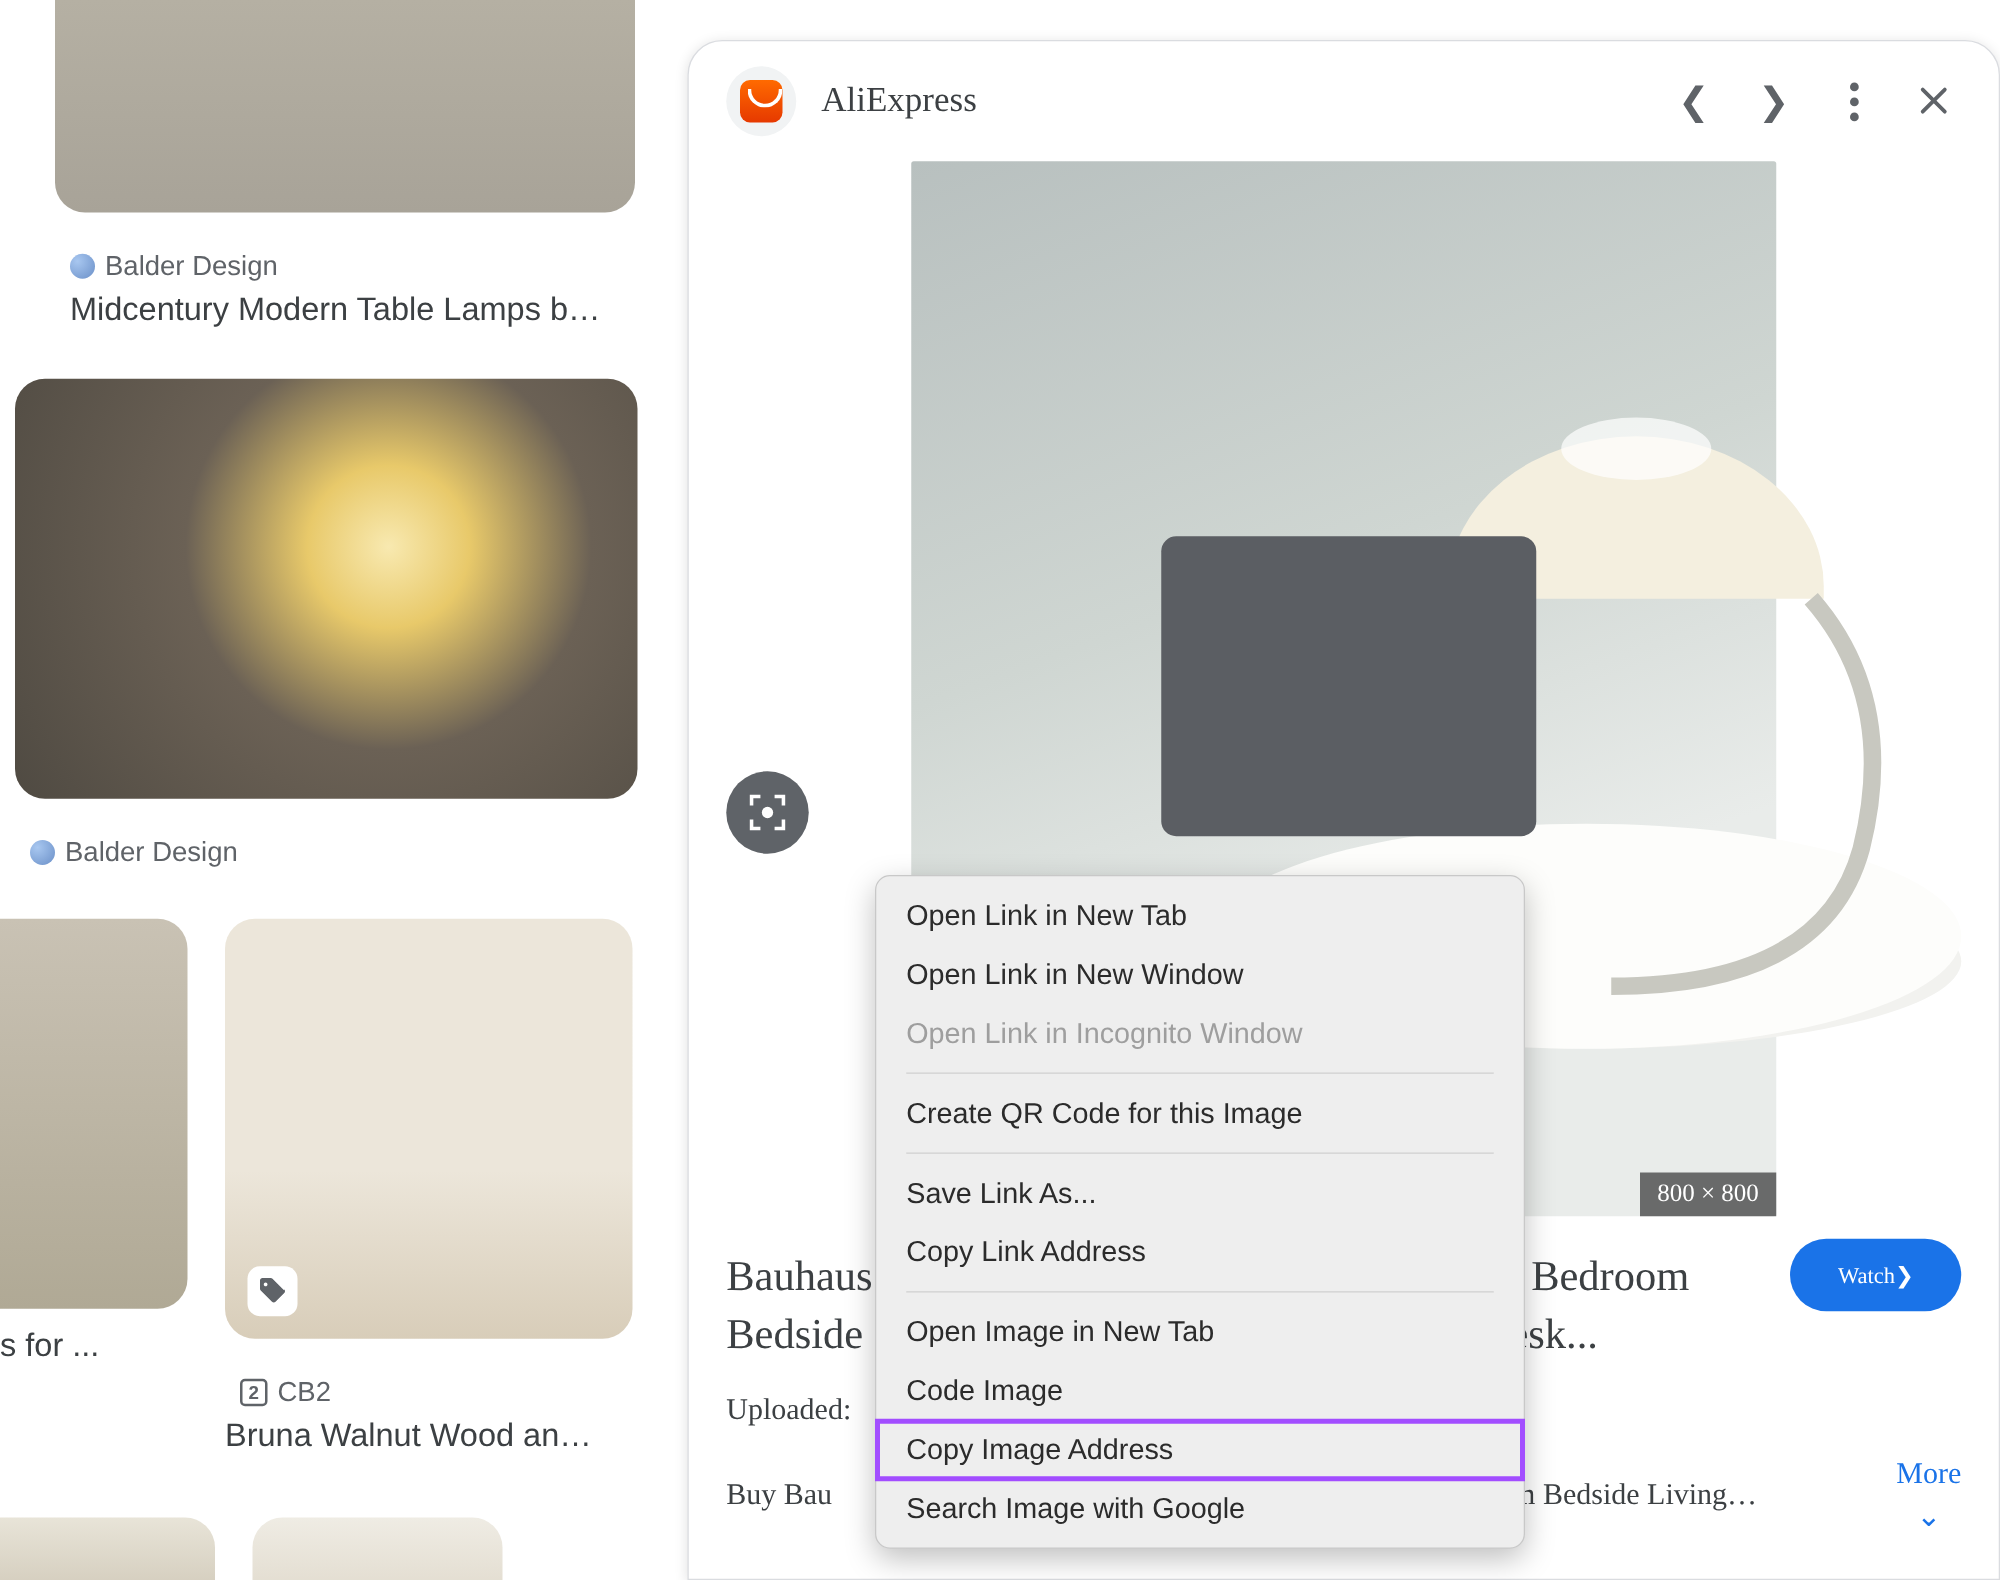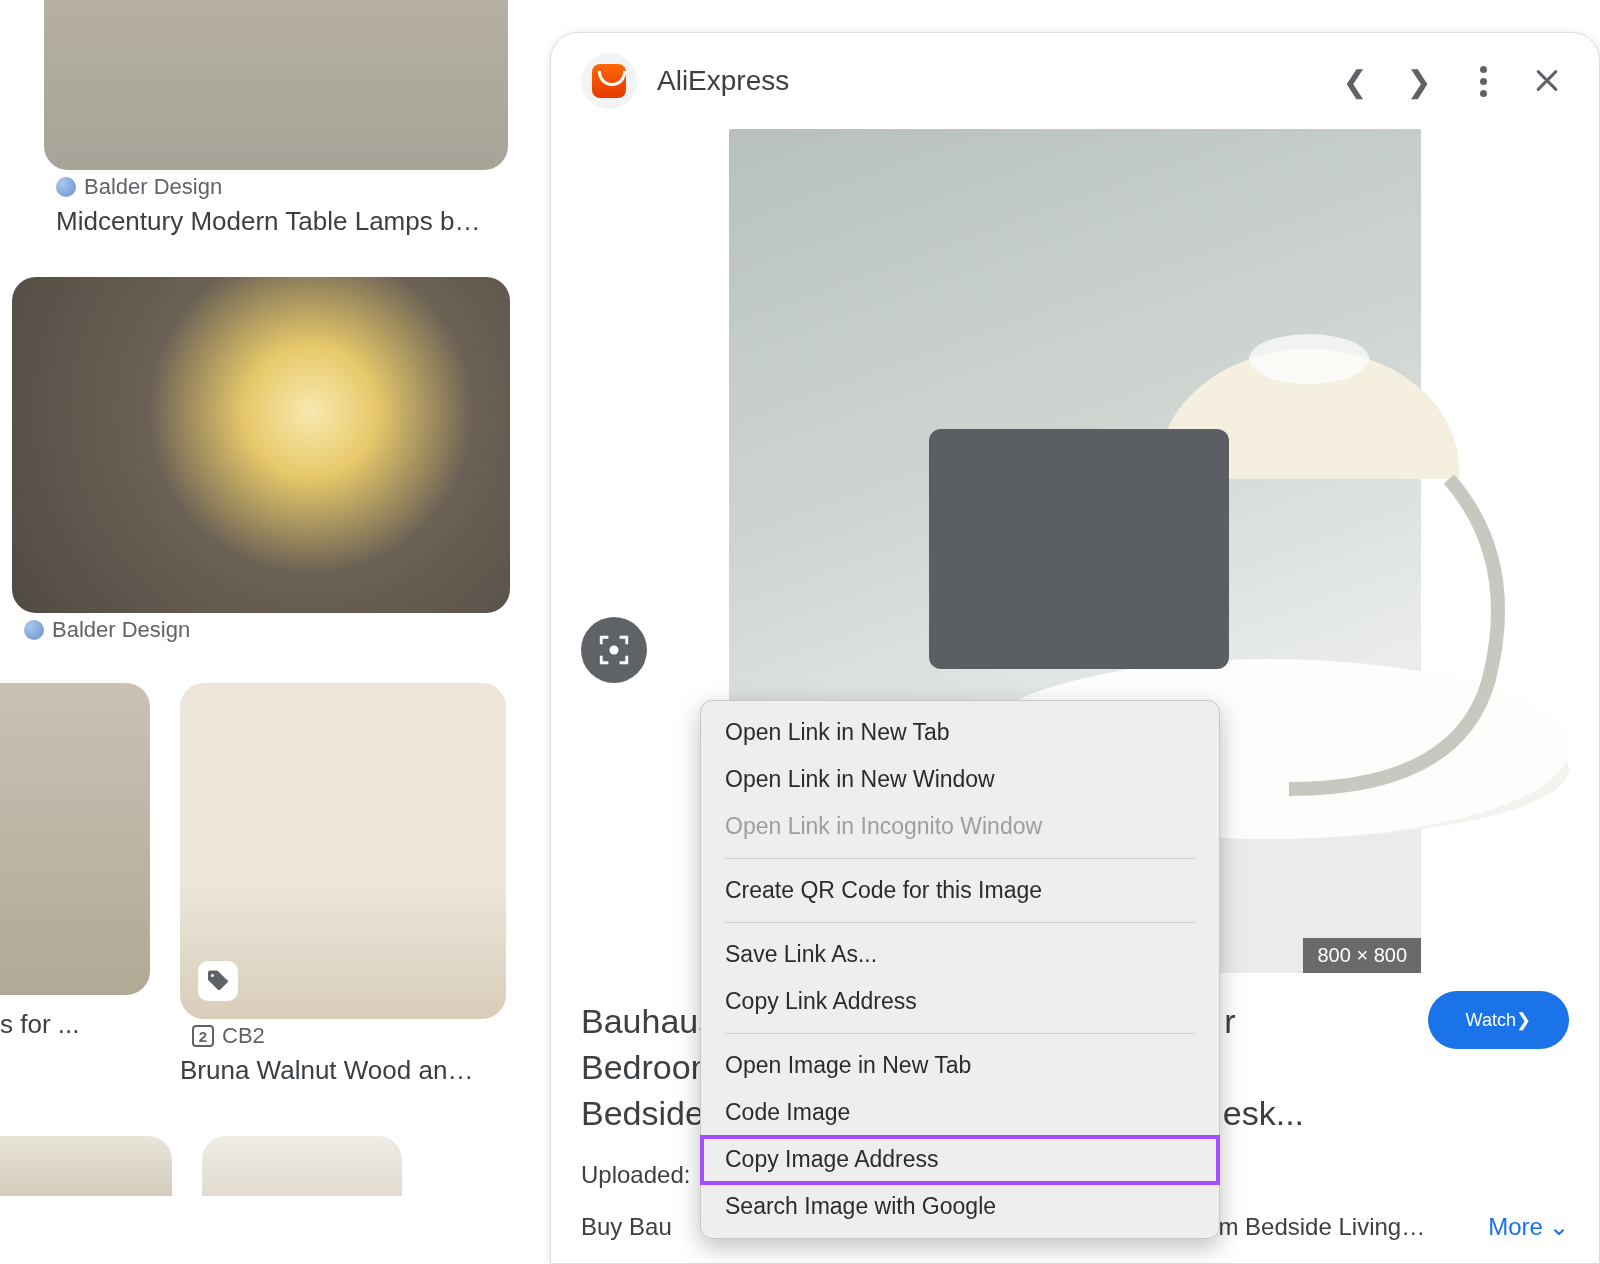--- a/index.html
+++ b/index.html
@@ -26,21 +26,21 @@
   .thumb {
     border-radius: 24px;
     background: #888;
     position: relative;
     overflow: hidden;
   }
   .thumb.partial-left { border-radius: 0 24px 24px 0; }
   .thumb.partial-top  { border-radius: 0 0 24px 24px; }
   .source-row {
     display: flex; align-items: center;
-    gap: 8px; margin: 4px 0 6px 12px;
+    gap: 8px; margin: 30px 0 6px 12px;
     color: #5f6368; font-size: 22px;
   }
   .globe {
     width: 20px; height: 20px; border-radius: 50%;
     background: radial-gradient(circle at 30% 30%, #a8c7f0, #6b90c8);
     flex-shrink: 0;
   }
   .num-badge {
     width: 22px; height: 22px; border: 2px solid #5f6368;
     border-radius: 4px; display:flex; align-items:center;
@@ -66,20 +66,21 @@
   
   .panel {
     position:absolute;
     left: 550px; top: 32px;
     width: 1050px; height: 1232px;
     background:#fff;
     border-radius: 28px 28px 0 0;
     border:1px solid #dadce0;
     box-shadow: 0 2px 10px rgba(0,0,0,.12);
     overflow:hidden;
+    font-family:Liberation Serif, serif;
   }
   .panel-header {
     height: 96px;
     display:flex; align-items:center;
     padding: 0 30px;
     gap: 20px;
   }
   .fav {
     width:56px; height:56px; border-radius:50%;
     background:#f1f3f4; display:flex;
@@ -136,21 +137,21 @@
     padding: 26px 30px 0 30px;
     position:relative;
   }
   .prod-title {
     font-size:34px; color:#3c4043; line-height:1.35;
     max-width: 800px;
   }
   .uploaded { font-size:24px; color:#3c4043; margin-top:24px;}
   .desc-row { display:flex; align-items:center; gap:20px; margin-top:24px;}
   .desc { font-size:24px; color:#3c4043; white-space:nowrap; overflow:hidden; text-overflow:ellipsis; flex:1;}
-  .more-link { color:#1a73e8; font-size:24px; display:flex; align-items:center; gap:6px;}
+  .more-link { color:#1a73e8; font-size:24px; display:flex; align-items:center; gap:6px;flex-direction:column;}
   .watch-btn {
     position:absolute; right:30px; top:18px;
     background:#1a73e8; color:#fff;
     border-radius:999px; padding:18px 38px;
     font-size:18px; display:flex; align-items:center;
     gap:0;
   }
 
   
   .ctx {

